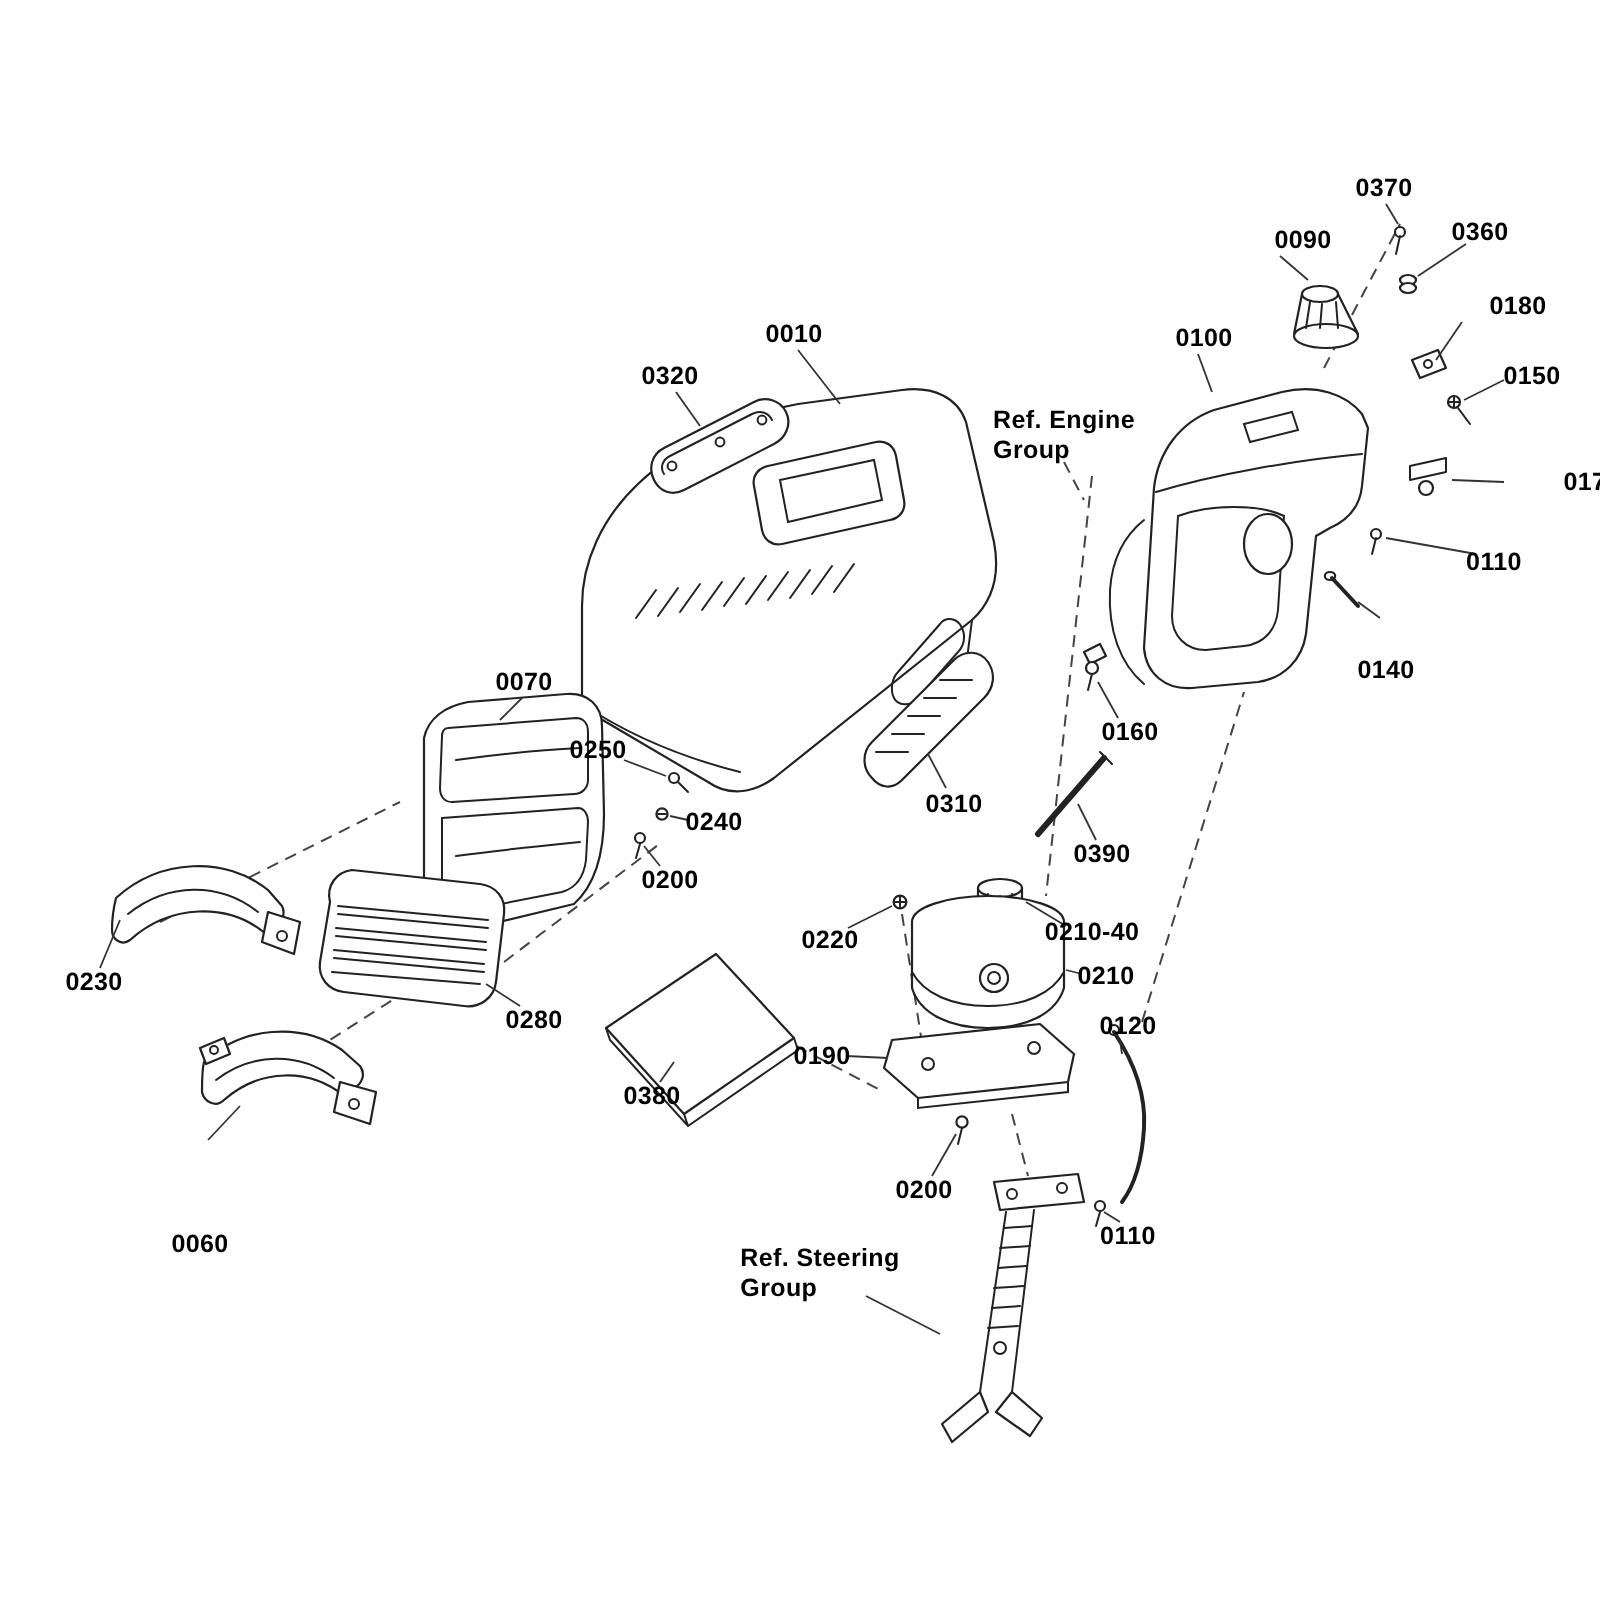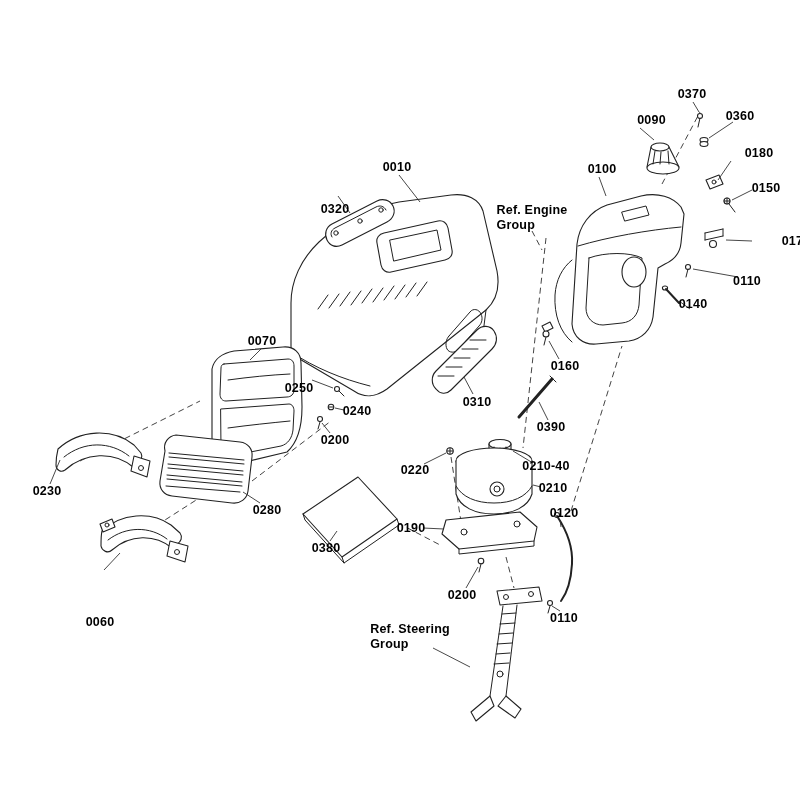--- a/index.html
+++ b/index.html
@@ -266,35 +266,35 @@
     <path class="leader" d="M533,463 L513,451"></path>
     <path class="leader" d="M541,487 L533,485"></path>
     <path class="leader" d="M560,520 L561,527"></path>
     <path class="leader" d="M466,588 L478,567"></path>
     <path class="leader" d="M560,611 L552,606"></path>
     <path class="leader" d="M433,648 L470,667"></path>
   </g>
 </svg>
 
 <div class="part-label" style="left:397px;top:167px;">0010</div>
-<div class="part-label" style="left:335px;top:188px;margin-top:21px;">0320</div>
+<div class="part-label" style="left:335px;top:188px;">0320</div>
 <div class="part-label" style="left:692px;top:94px;">0370</div>
 <div class="part-label" style="left:740px;top:116px;">0360</div>
 <div class="part-label" style="left:634px;top:120px;padding-left:35px;">0090</div>
 <div class="part-label" style="left:597px;top:169px;padding-left:10px;">0100</div>
 <div class="part-label" style="left:735px;top:153px;padding-left:48px;">0180</div>
 <div class="part-label" style="left:766px;top:188px;">0150</div>
 <div class="part-label" style="left:796px;top:241px;">0170</div>
 <div class="part-label" style="left:747px;top:281px;">0110</div>
-<div class="part-label" style="left:693px;top:304px;">0140</div>
+<div class="part-label" style="left:693px;top:335px;">0140</div>
 <div class="part-label" style="left:565px;top:366px;">0160</div>
 <div class="part-label" style="left:551px;top:427px;">0390</div>
 <div class="part-label" style="left:477px;top:402px;">0310</div>
 <div class="part-label" style="left:262px;top:341px;">0070</div>
-<div class="part-label" style="left:299px;top:388px;">0250</div>
+<div class="part-label" style="left:299px;top:375px;">0250</div>
 <div class="part-label" style="left:357px;top:411px;">0240</div>
 <div class="part-label" style="left:335px;top:440px;">0200</div>
 <div class="part-label" style="left:47px;top:491px;">0230</div>
 <div class="part-label" style="left:267px;top:510px;">0280</div>
 <div class="part-label" style="left:100px;top:578px;margin-top:44px;">0060</div>
 <div class="part-label" style="left:326px;top:548px;">0380</div>
 <div class="part-label" style="left:411px;top:528px;">0190</div>
 <div class="part-label" style="left:415px;top:470px;">0220</div>
 <div class="part-label" style="left:546px;top:466px;">0210-40</div>
 <div class="part-label" style="left:553px;top:488px;">0210</div>

